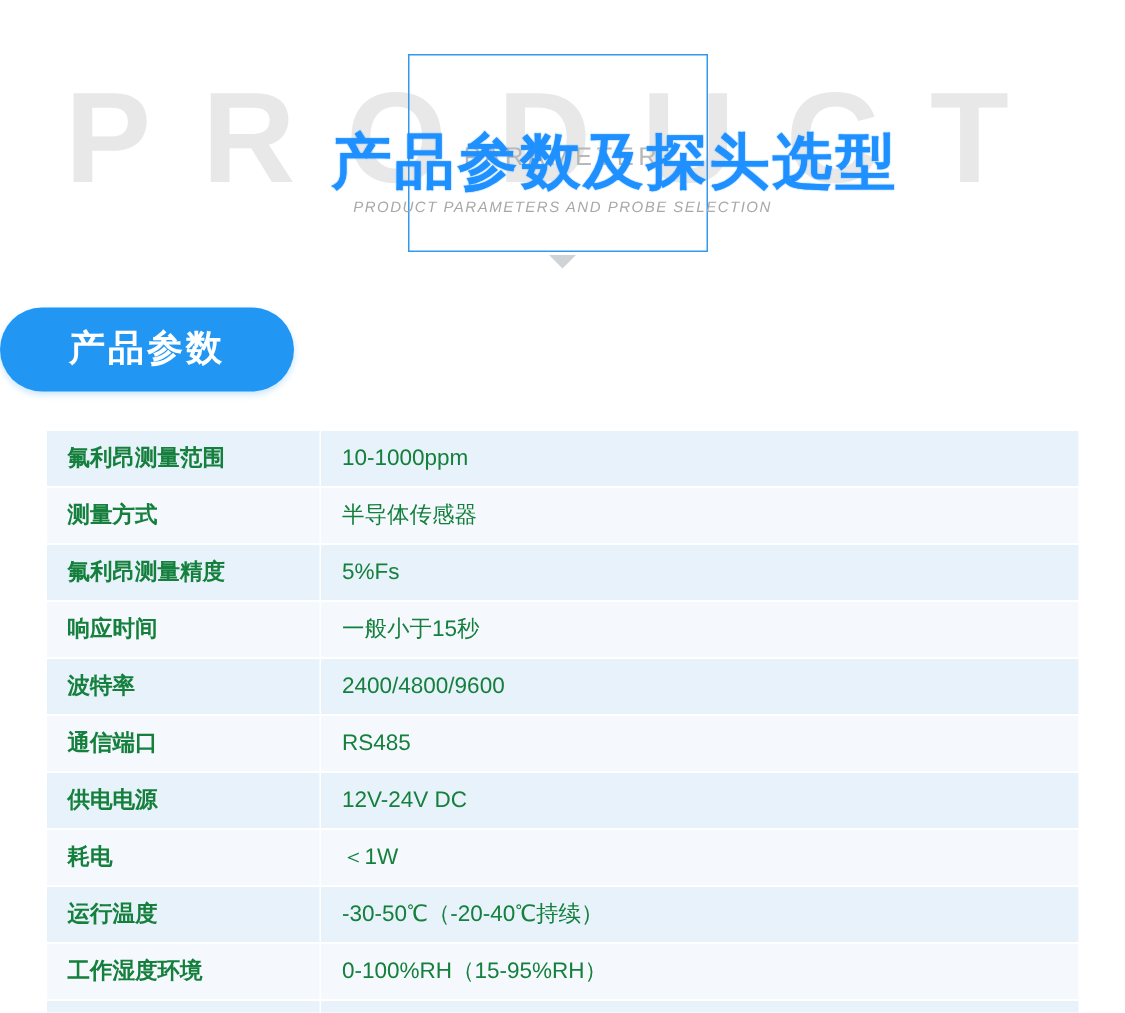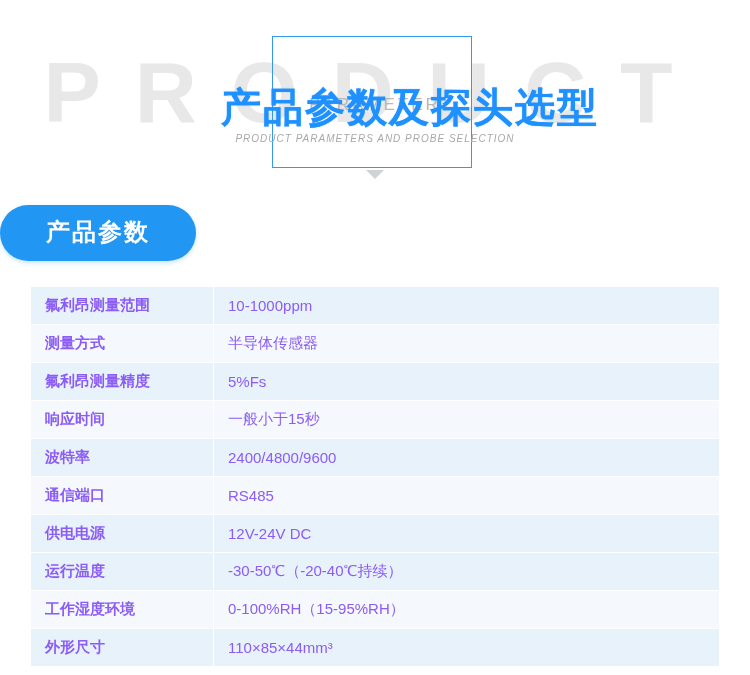--- a/index.html
+++ b/index.html
@@ -115,21 +115,21 @@
     margin: 25px auto 0 auto;
     width: 690px;
     border-collapse: collapse;
     table-layout: fixed;
   }
   .table tr {
     height: 38px;
   }
   .table td {
     font-size: 15px;
-    color: #8b5cf6;
+    color: #15803d;
     padding: 0 0 0 14px;
     border: 1px solid #ffffff;
     vertical-align: middle;
     white-space: nowrap;
     overflow: hidden;
     text-overflow: ellipsis;
   }
   .table td.key {
     width: 168px;
     font-weight: bold;
@@ -176,20 +176,24 @@
         <td class="val">2400/4800/9600</td>
       </tr>
       <tr class="even">
         <td class="key">通信端口</td>
         <td class="val">RS485</td>
       </tr>
       <tr class="odd">
         <td class="key">供电电源</td>
         <td class="val">12V-24V DC</td>
       </tr>
+      <tr class="even">
+        <td class="key">耗电</td>
+        <td class="val">＜1W</td>
+      </tr>
       <tr class="odd">
         <td class="key">运行温度</td>
         <td class="val">-30-50℃（-20-40℃持续）</td>
       </tr>
       <tr class="even">
         <td class="key">工作湿度环境</td>
         <td class="val">0-100%RH（15-95%RH）</td>
       </tr>
       <tr class="odd">
         <td class="key">外形尺寸</td>

